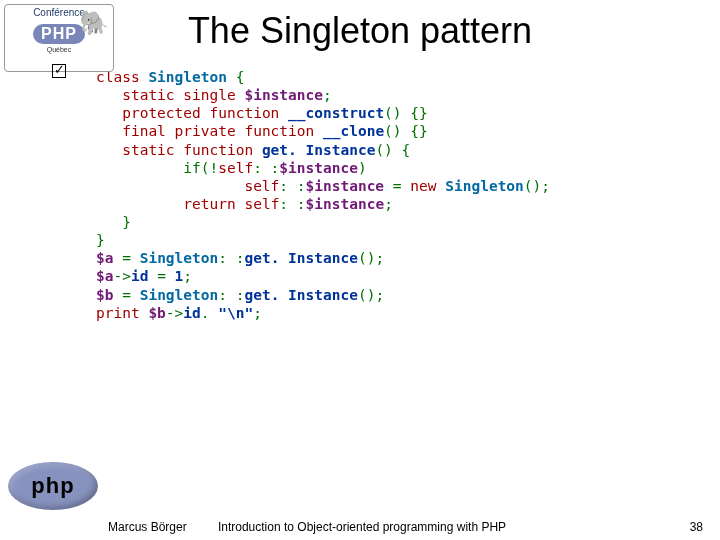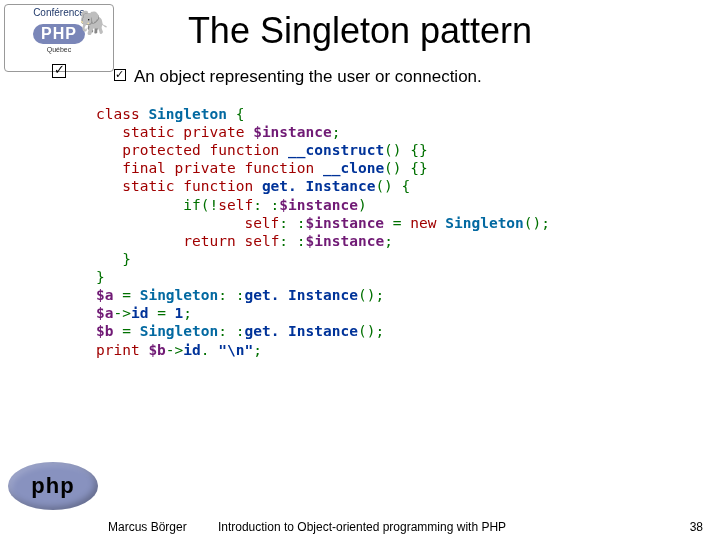--- a/index.html
+++ b/index.html
@@ -189,28 +189,24 @@
 
 <h1 class="title">The Singleton pattern</h1>
 
 <div class="bullet-col">
   <span class="checkbox-icon"></span>
 </div>
 
 <div class="content">
 
   <div class="sub-list">
-    <div class="sub-item">
-      <span class="checkbox-icon"></span>
-      <span>An object representing the user or connection.</span>
-    </div>
   </div>
 
   <div class="code-block"><span class="kw">class</span> <span class="cls">Singleton</span><span> {</span>
-   <span class="kw">static private</span> <span class="var">$instance</span><span>;</span>
+   <span class="kw">static single</span> <span class="var">$instance</span><span>;</span>
    <span class="kw">protected function</span> <span class="fn">__construct</span><span>() {}</span>
    <span class="kw">final private function</span> <span class="fn">__clone</span><span>() {}</span>
    <span class="kw">static function</span> <span class="fn">get. Instance</span><span>() {</span>
           <span>if(!</span><span class="kw">self</span><span>: :</span><span class="var">$instance</span><span>)</span>
                  <span class="kw">self</span><span>: :</span><span class="var">$instance</span><span> = </span><span class="kw">new</span> <span class="cls">Singleton</span><span>();</span>
           <span class="kw">return</span> <span class="kw">self</span><span>: :</span><span class="var">$instance</span><span>;</span>
 <span>   }</span>
 <span>}</span>
 <span class="var">$a</span><span> = </span><span class="cls">Singleton</span><span>: :</span><span class="fn">get. Instance</span><span>();</span>
 <span class="var">$a</span><span>-&gt;</span><span class="fn">id</span><span> = </span><span class="num">1</span><span>;</span>

